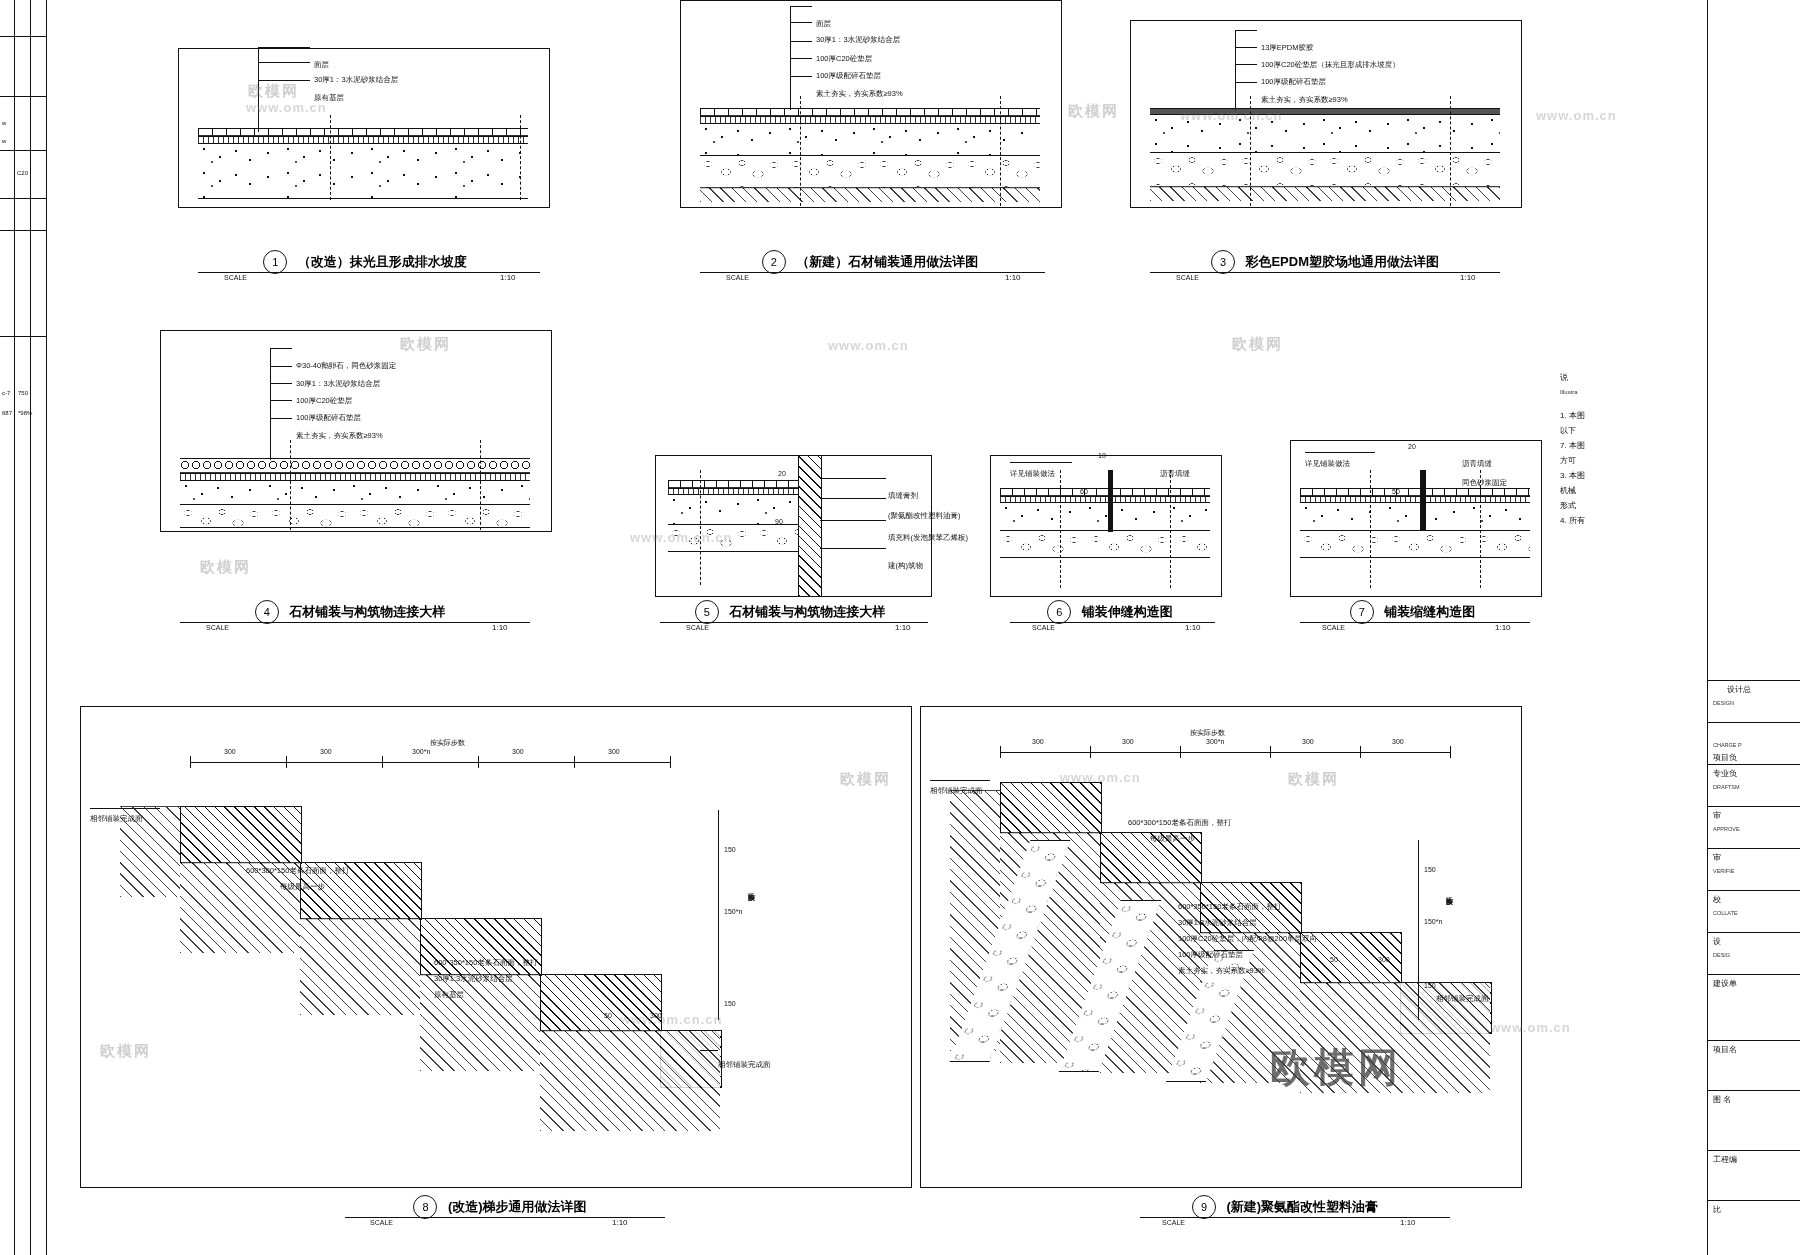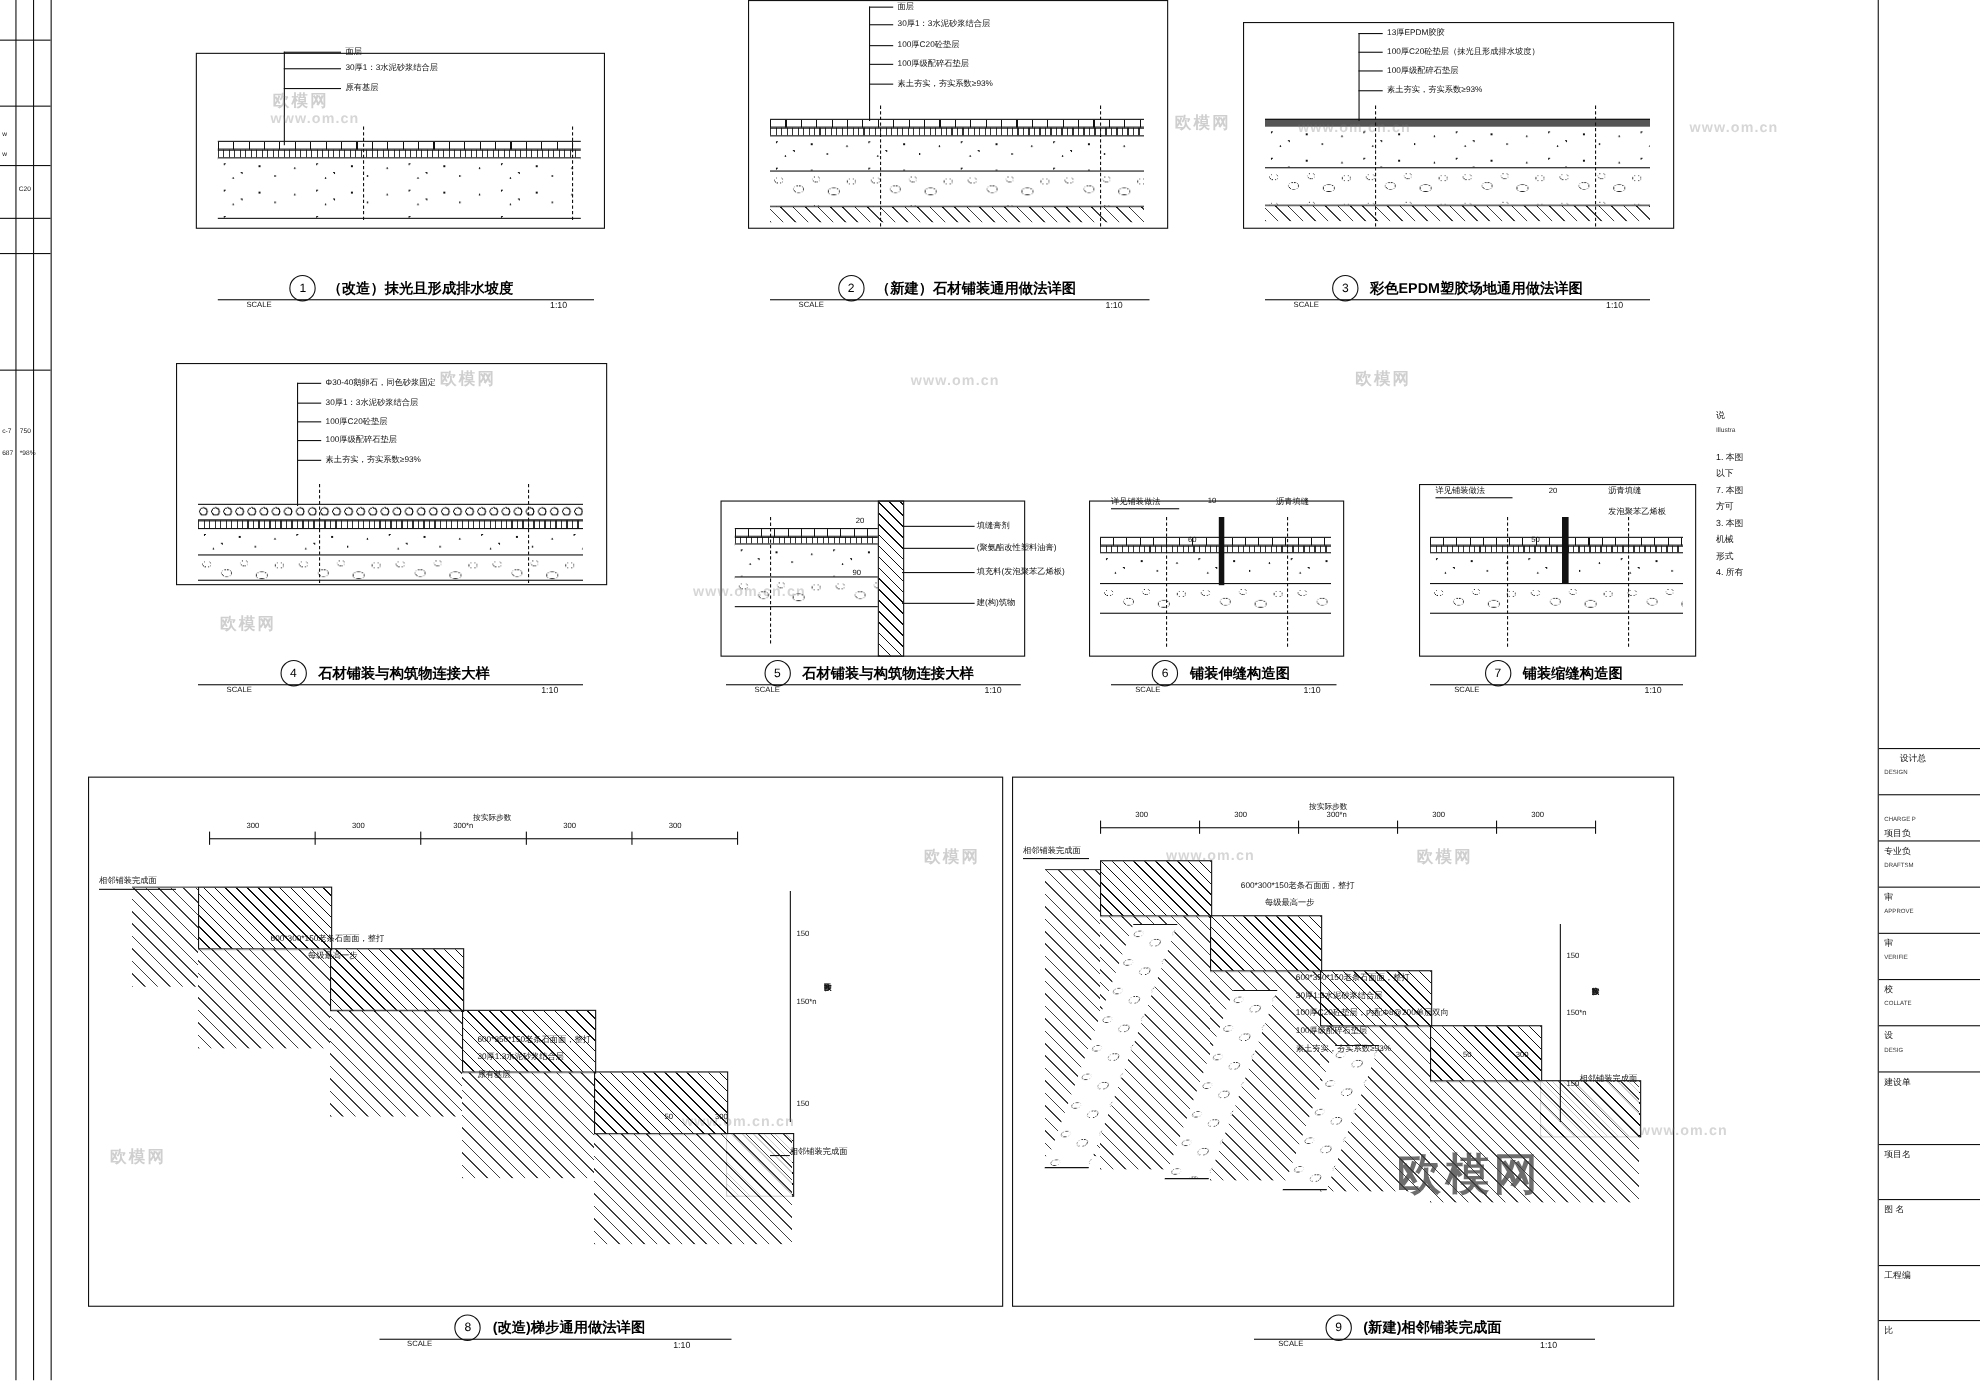--- a/index.html
+++ b/index.html
@@ -64,21 +64,21 @@
     background-image:repeating-linear-gradient(45deg,#111 0 1px,transparent 1px 8px);opacity:.8;}
   .diaghatch{position:absolute;background:
     repeating-linear-gradient(45deg,#111 0 1px,transparent 1px 7px);border:1px solid #111;}
   .cobble{position:absolute;border-top:1px solid #111;border-bottom:1px solid #111;background:#fff;
     background-image:repeating-radial-gradient(circle at 5px 6px,transparent 0 3px,#111 3px 3.8px,transparent 4px 10px);
     background-size:11px 13px;}
 
   
   .lead{position:absolute;border-top:1px solid #111;}
   .leadv{position:absolute;border-left:1px solid #111;}
-  .lbl{position:absolute;font-size:7.5px;line-height:9px;color:#111;white-space:nowrap;}
+  .lbl{position:absolute;font-size:7.5px;line-height:9px;color:#111;white-space:nowrap;margin-top:18px;}
   .dim{position:absolute;font-size:7px;color:#111;white-space:nowrap;}
   .dimline{position:absolute;border-top:1px solid #111;}
   .dimv{position:absolute;border-left:1px solid #111;}
   .vtext{position:absolute;font-size:7px;color:#111;writing-mode:vertical-rl;text-orientation:upright;white-space:nowrap;}
 
   
   .wm{position:absolute;color:rgba(110,110,110,.33);font-weight:bold;user-select:none;white-space:nowrap;}
   .wm-cn{font-size:15px;letter-spacing:2px;}
   .wm-url{font-size:13px;color:rgba(120,120,120,.3);letter-spacing:1px;}
   .wm-big{font-size:40px;color:rgba(60,60,60,.75);font-weight:bold;letter-spacing:4px;}
@@ -335,21 +335,21 @@
     <div class="surface" style="left:1300px;top:488px;width:230px;height:7px;background:repeating-linear-gradient(90deg,#111 0 1px,transparent 1px 12px)"></div>
     <div class="mortar" style="left:1300px;top:495px;width:230px;height:7px"></div>
     <div class="concrete" style="left:1300px;top:502px;width:230px;height:28px"></div>
     <div class="gravel" style="left:1300px;top:530px;width:230px;height:26px"></div>
     <div style="position:absolute;left:1420px;top:470px;width:6px;height:60px;background:#111"></div>
     <div class="leadv" style="left:1370px;top:470px;height:118px;border-left:1px dashed #111"></div>
     <div class="leadv" style="left:1480px;top:470px;height:118px;border-left:1px dashed #111"></div>
     <div class="lead" style="left:1305px;top:452px;width:70px"></div>
     <div class="lbl" style="left:1305px;top:441px">详见铺装做法</div>
     <div class="lbl" style="left:1462px;top:441px">沥青填缝</div>
-    <div class="lbl" style="left:1462px;top:460px">发泡聚苯乙烯板</div>
+    <div class="lbl" style="left:1462px;top:460px">同色砂浆固定</div>
     <div class="dim" style="left:1408px;top:443px">20</div>
     <div class="dim" style="left:1392px;top:488px">50</div>
 
     <div class="cap" style="left:1300px;top:600px;width:225px">
       <span class="circ">7</span>
       <span class="ttl">铺装缩缝构造图</span>
     </div>
     <div class="capline" style="left:1300px;top:622px;width:230px"></div>
     <div class="scale-l" style="left:1322px;top:624px">SCALE</div>
     <div class="scale-r" style="left:1495px;top:623px">1:10</div>
@@ -456,21 +456,21 @@
     <div class="dimv" style="left:1418px;top:840px;height:180px"></div>
     <div class="dim" style="left:1424px;top:866px">150</div>
     <div class="dim" style="left:1424px;top:918px">150*n</div>
     <div class="dim" style="left:1424px;top:982px">150</div>
     <div class="vtext" style="left:1444px;top:892px">按实际步数</div>
     <div class="dim" style="left:1330px;top:956px">50</div>
     <div class="dim" style="left:1378px;top:956px">300</div>
 
     <div class="cap" style="left:1120px;top:1195px;width:330px">
       <span class="circ">9</span>
-      <span class="ttl">(新建)相邻铺装完成面</span>
+      <span class="ttl">(新建)聚氨酯改性塑料油膏</span>
     </div>
     <div class="capline" style="left:1140px;top:1217px;width:310px"></div>
     <div class="scale-l" style="left:1162px;top:1219px">SCALE</div>
     <div class="scale-r" style="left:1400px;top:1218px">1:10</div>
   </div>
 
   <div class="wm wm-cn" style="left:248px;top:82px">欧模网</div>
   <div class="wm wm-url" style="left:246px;top:100px">www.om.cn</div>
   <div class="wm wm-cn" style="left:1068px;top:102px">欧模网</div>
   <div class="wm wm-url" style="left:1180px;top:108px">www.om.cn.cn</div>

